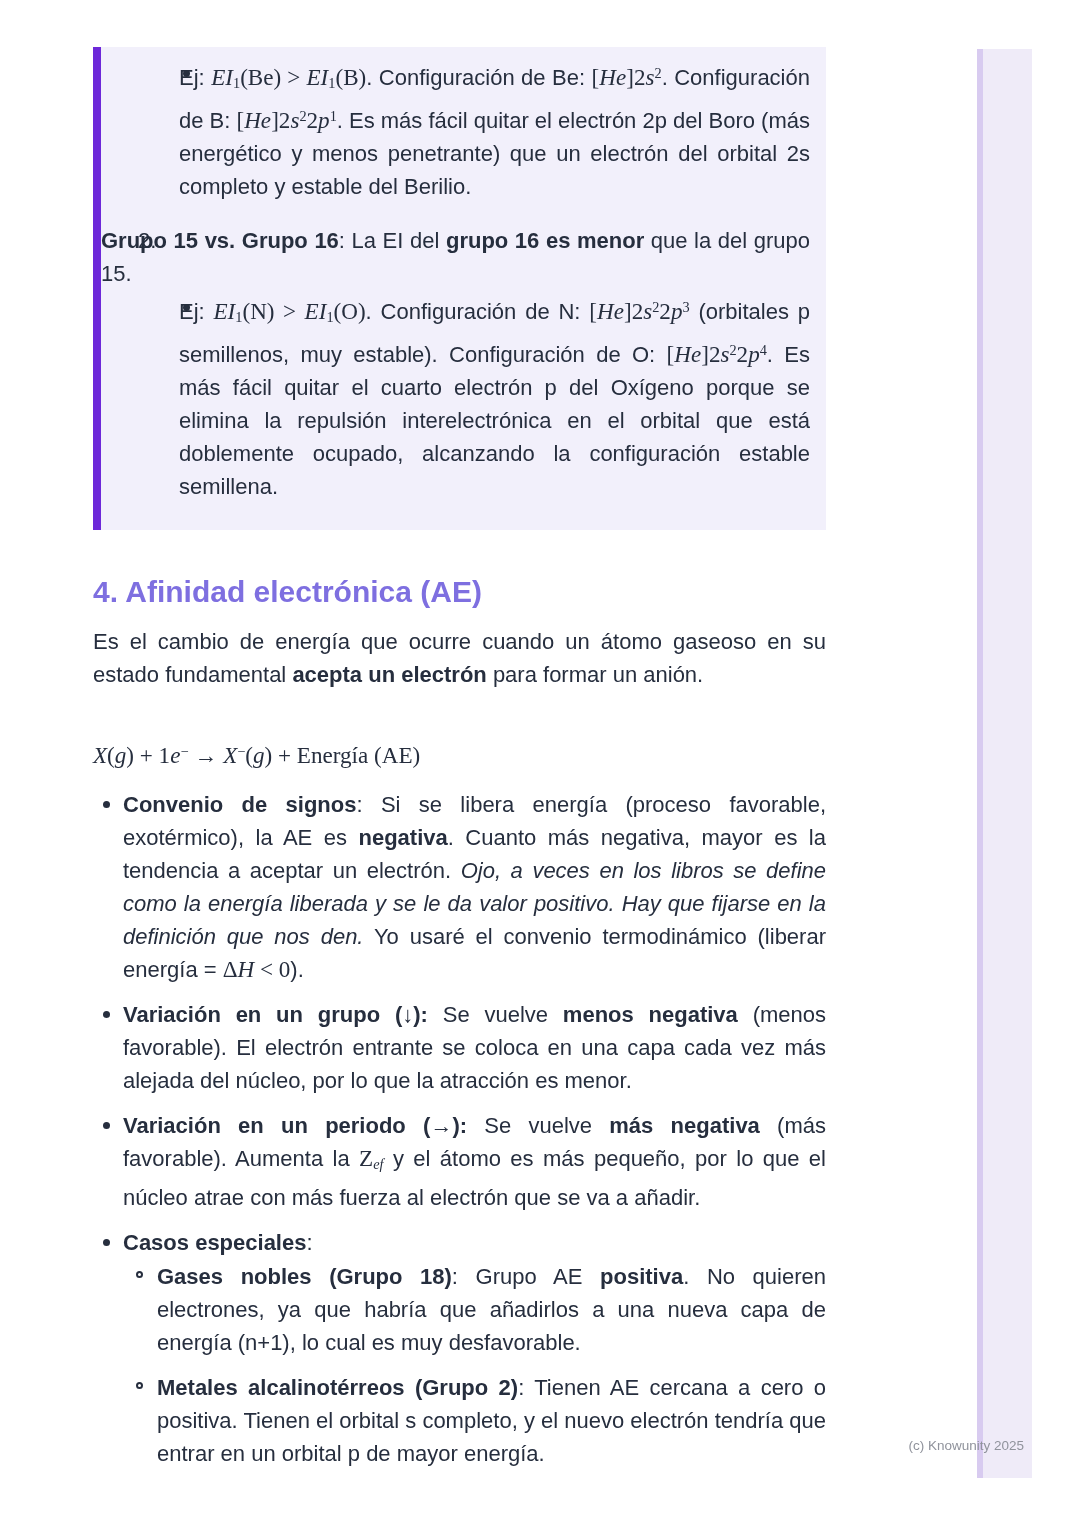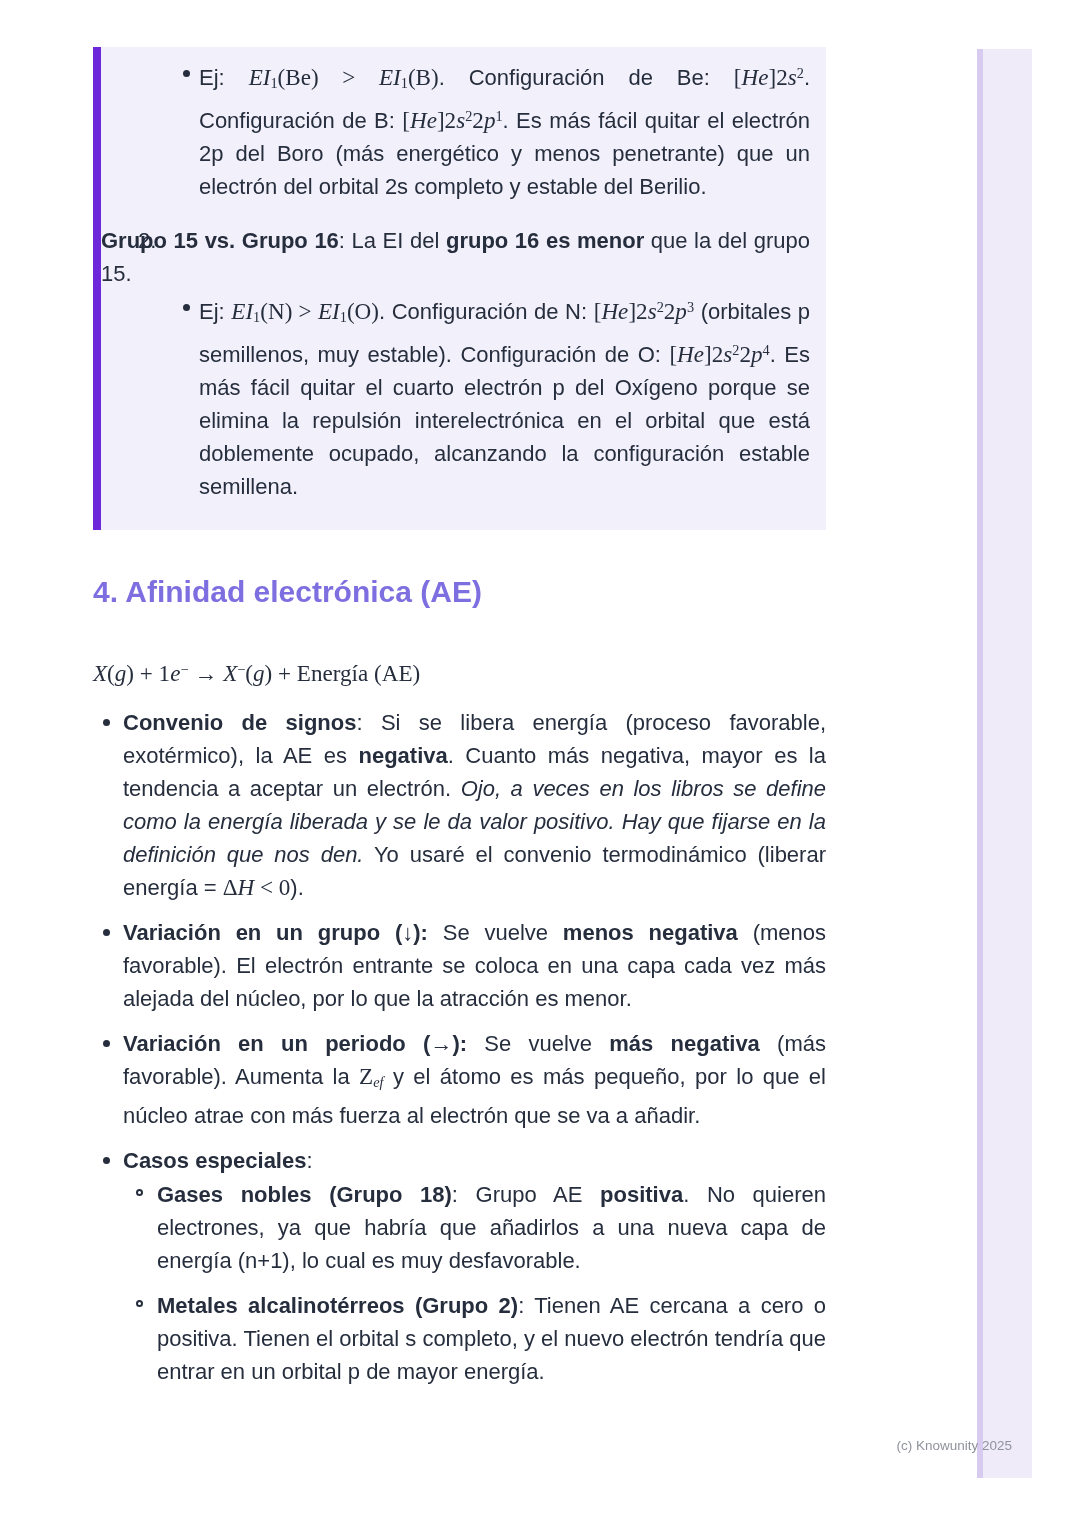--- a/index.html
+++ b/index.html
@@ -40,21 +40,21 @@
     border-left:8px solid var(--accent-purple);
     padding:10px 16px 27px 0;
   }
   .li{position:relative;font-size:22px;line-height:33px;}
   .li .txt{text-align:justify;}
   .marker{position:absolute;display:inline-block;}
   .marker.dot{width:7px;height:7px;border-radius:50%;background:var(--body-text);top:13px;}
   .marker.circle{width:7px;height:7px;border:2px solid var(--body-text);border-radius:50%;top:11px;}
   .marker.num{top:0;font-size:22px;line-height:33px;color:var(--body-text);}
   
-  .li.cs  .marker{left:82px;}  .li.cs  .txt{padding-left:98px;}
+  .li.cs  .marker{left:82px;}  .li.cs  .txt{padding-left:78px;}
   .li.num .marker{left:37px;}  .li.num .txt{}
   .li.l1  .marker{left:10px;}  .li.l1  .txt{padding-left:30px;}
   .li.l2  .marker{left:43px;}  .li.l2  .txt{padding-left:64px;}
   .callout .li + .li{margin-top:21px;}
   .callout .li.num + .li.cs{margin-top:1px;}
   .main-list .li{margin-top:12px;}
   .main-list .li:first-child{margin-top:16px;}
   .main-list .li.l1 + .li.l2{margin-top:1px;}
   .heading{
     margin-top:45px;
@@ -64,21 +64,21 @@
   .intro{
     margin-top:16px;
     font-size:22px;line-height:33px;
     text-align:justify;
   }
   .equation{
     margin-top:44px;margin-bottom:9px;
     font-size:22px;line-height:33px;
   }
   .footer{
-    position:absolute;top:1437px;right:68px;
+    position:absolute;top:1437px;right:56px;
     font-size:13.5px;line-height:18px;
     color:var(--footer-gray);z-index:3;
   }
   
   .sg-b{font-weight:700;}
   .sg-i{font-style:italic;}
   .sg-m{font-family:"Liberation Serif","DejaVu Serif",serif;font-size:1.05em;}
   .sg-sup{font-size:.65em;vertical-align:.5em;}
   .sg-sub{font-size:.65em;vertical-align:-.2em;}
 </style>
@@ -105,20 +105,21 @@
           </div>
           <div class="li cs">
             <span class="marker dot"></span>
             <div class="txt"><span>Ej: </span><span class="sg-m sg-i">EI</span><span class="sg-m sg-sub">1</span><span class="sg-m">(N) &gt; </span><span class="sg-m sg-i">EI</span><span class="sg-m sg-sub">1</span><span class="sg-m">(O)</span><span>. Configuración de N: </span><span class="sg-m">[</span><span class="sg-m sg-i">He</span><span class="sg-m">]2</span><span class="sg-m sg-i">s</span><span class="sg-m sg-sup">2</span><span class="sg-m">2</span><span class="sg-m sg-i">p</span><span class="sg-m sg-sup">3</span><span> (orbitales p semillenos, muy estable). Configuración de O: </span><span class="sg-m">[</span><span class="sg-m sg-i">He</span><span class="sg-m">]2</span><span class="sg-m sg-i">s</span><span class="sg-m sg-sup">2</span><span class="sg-m">2</span><span class="sg-m sg-i">p</span><span class="sg-m sg-sup">4</span><span>. Es más fácil quitar el cuarto electrón p del Oxígeno porque se elimina la repulsión interelectrónica en el orbital que está doblemente ocupado, alcanzando la configuración estable semillena.</span></div>
           </div>
         </div>
     </div>
 
     <h2 class="heading">4. Afinidad electrónica (AE)</h2>
 
+    <p class="intro"><span>Es el cambio de energía que ocurre cuando un átomo gaseoso en su estado fundamental </span><span class="sg-b">acepta un electrón</span><span> para formar un anión.</span></p>
 
     <div class="equation"><span class="sg-m sg-i">X</span><span class="sg-m">(</span><span class="sg-m sg-i">g</span><span class="sg-m">) + 1</span><span class="sg-m sg-i">e</span><span class="sg-m sg-sup">−</span><span class="sg-m"> → </span><span class="sg-m sg-i">X</span><span class="sg-m sg-sup">−</span><span class="sg-m">(</span><span class="sg-m sg-i">g</span><span class="sg-m">) + Energía (AE)</span></div>
 
     <div class="main-list">
         <div class="li l1">
           <span class="marker dot"></span>
           <div class="txt"><span class="sg-b">Convenio de signos</span><span>: Si se libera energía (proceso favorable, exotérmico), la AE es </span><span class="sg-b">negativa</span><span>. Cuanto más negativa, mayor es la tendencia a aceptar un electrón. </span><span class="sg-i">Ojo, a veces en los libros se define como la energía liberada y se le da valor positivo. Hay que fijarse en la definición que nos den.</span><span> Yo usaré el convenio termodinámico (liberar energía = </span><span class="sg-m">Δ</span><span class="sg-m sg-i">H</span><span class="sg-m"> &lt; 0</span><span>).</span></div>
         </div>
         <div class="li l1">
           <span class="marker dot"></span>

